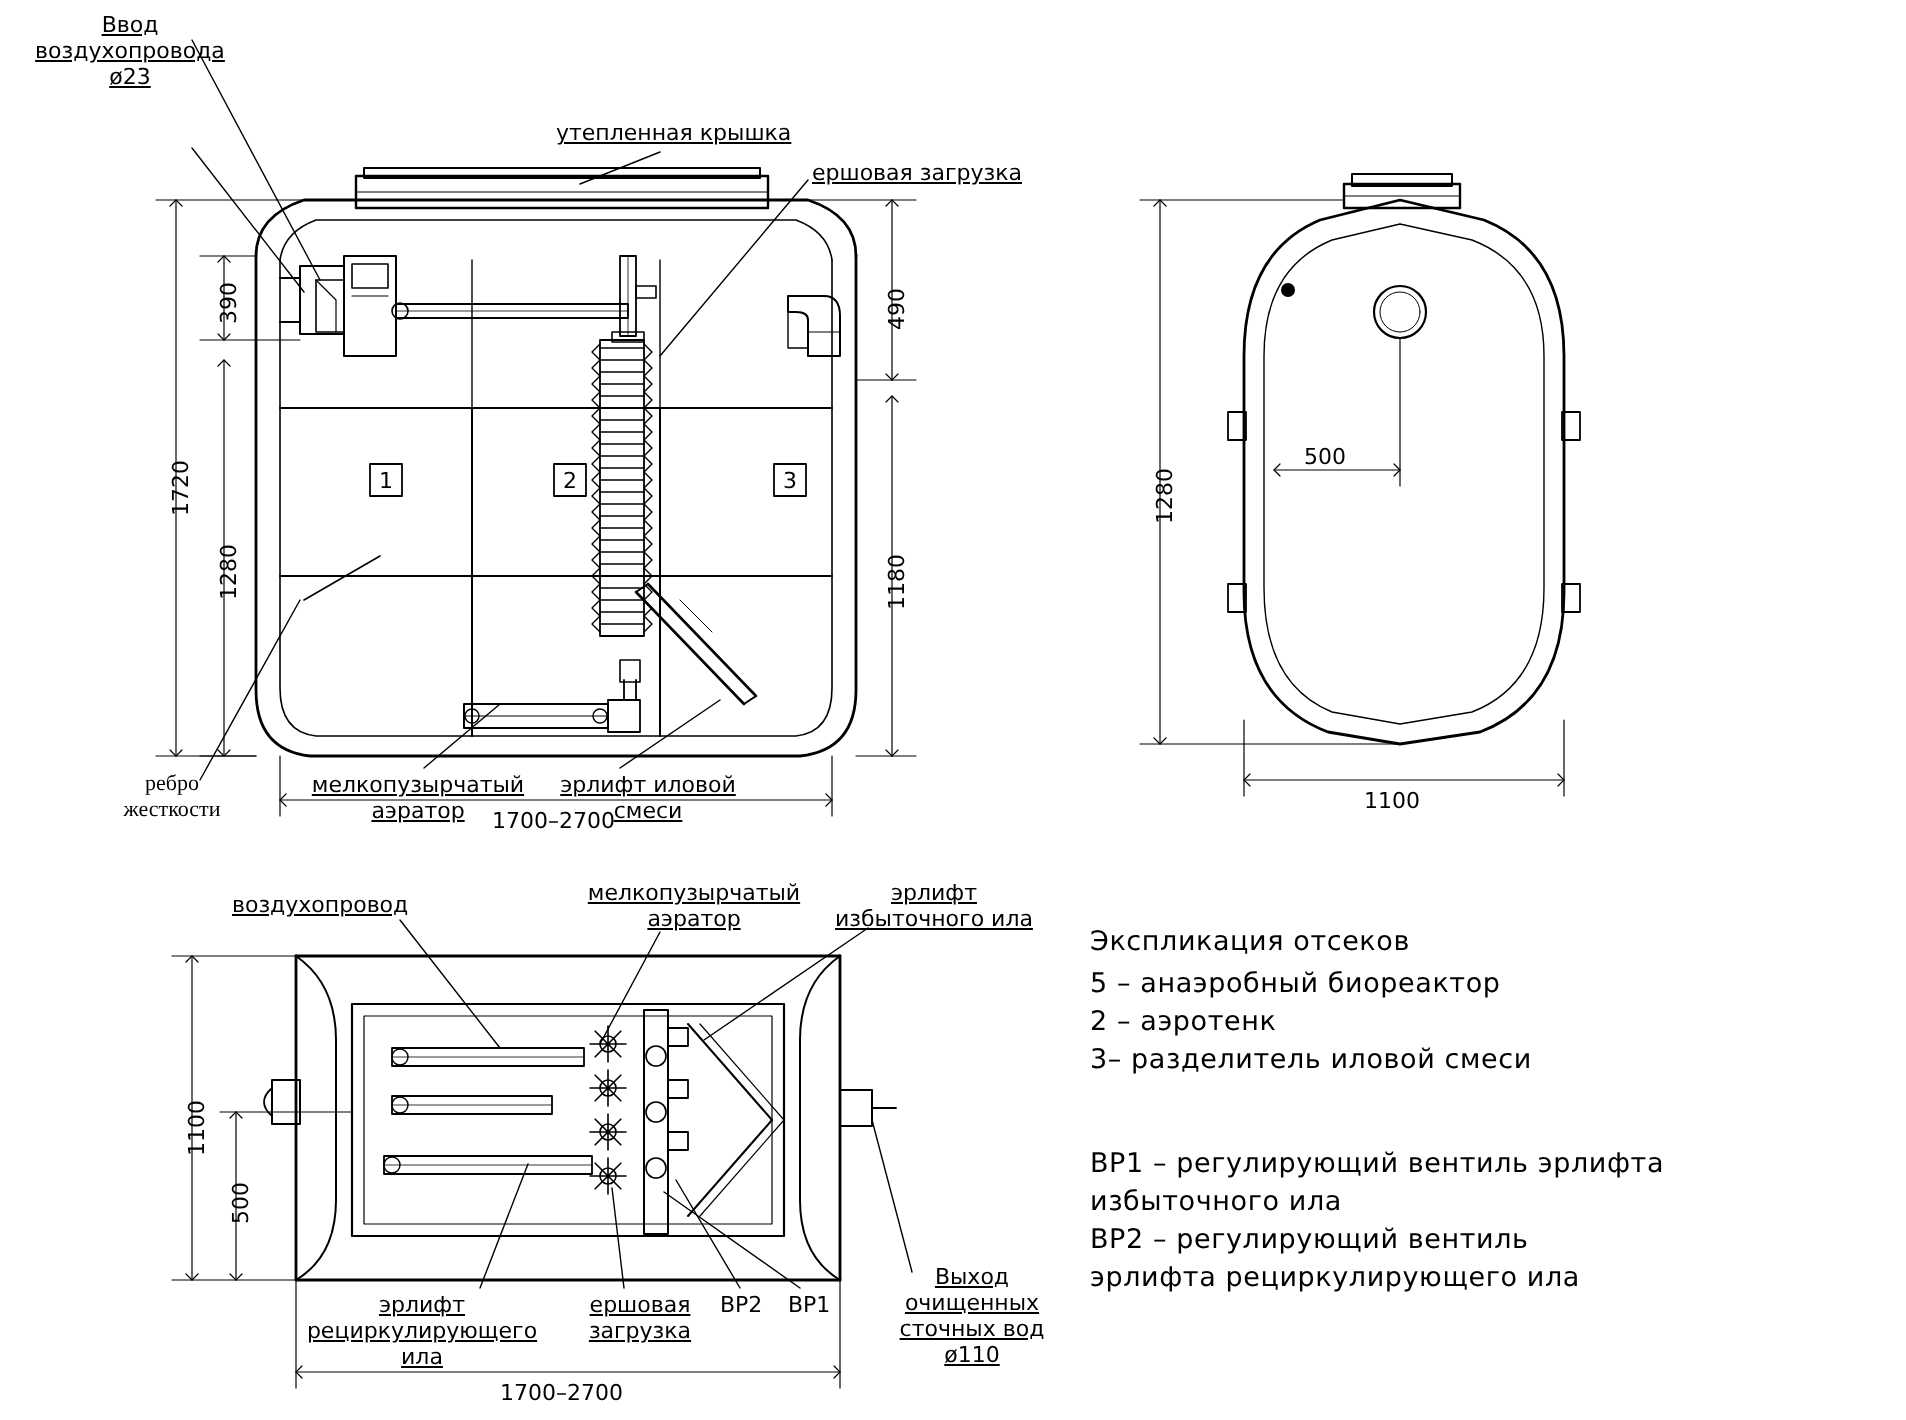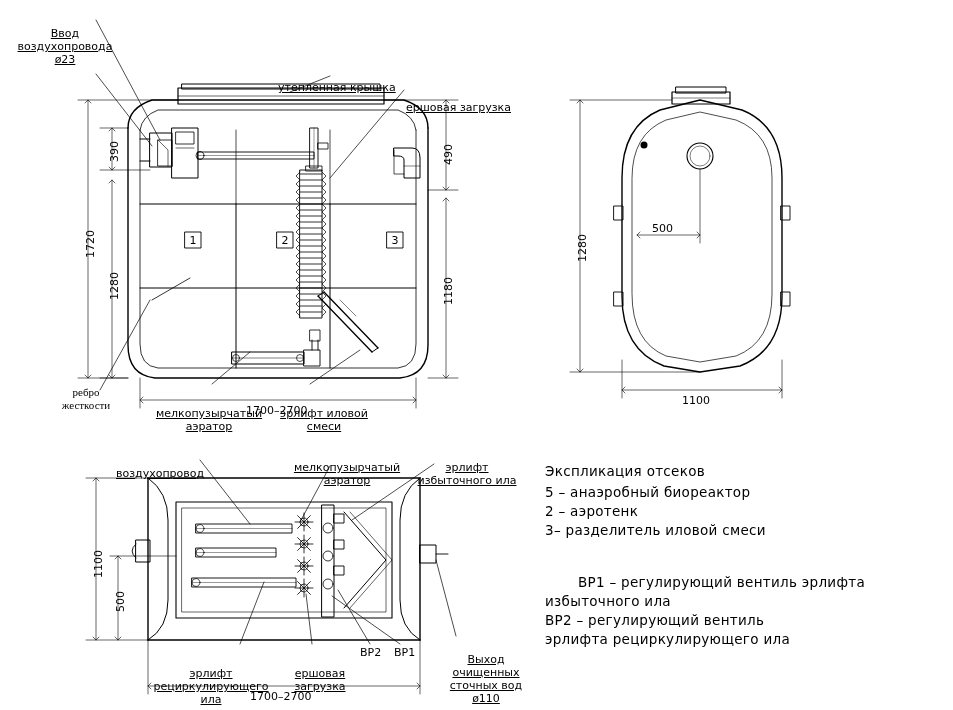--- a/index.html
+++ b/index.html
@@ -22,21 +22,21 @@
     height: 710px;
   }
   .lbl {
     position: absolute;
     font-family: "DejaVu Sans", sans-serif;
     font-size: 11px;
     color: #000;
     white-space: pre;
     line-height: 13px;
   }
-  .lbl.u { text-decoration: underline; margin-top: 21px; }
+  .lbl.u { text-decoration: underline; }
   .dim {
     position: absolute;
     font-family: "DejaVu Sans", sans-serif;
     font-size: 11px;
     color: #000;
     white-space: pre;
   }
   .vert {
     transform: rotate(-90deg);
     transform-origin: left top;
@@ -377,18 +377,18 @@
 
   <div class="dim vert" style="left:92px; top:578px;">1100</div>
   <div class="dim vert" style="left:114px; top:612px;">500</div>
   <div class="dim" style="left:250px; top:690px;">1700–2700</div>
 
   <div class="legend" style="left:545px; top:422px;">Экспликация отсеков</div>
   <div class="legend" style="left:545px; top:443px;">5 – анаэробный биореактор</div>
   <div class="legend" style="left:545px; top:462px;">2 – аэротенк</div>
   <div class="legend" style="left:545px; top:481px;">3– разделитель иловой смеси</div>
 
-  <div class="legend" style="left:578px; top:533px;">ВР1 – регулирующий вентиль эрлифта</div>
+  <div class="legend" style="left:545px; top:533px;">ВР1 – регулирующий вентиль эрлифта</div>
   <div class="legend" style="left:545px; top:552px;">избыточного ила</div>
   <div class="legend" style="left:545px; top:571px;">ВР2 – регулирующий вентиль</div>
   <div class="legend" style="left:545px; top:590px;">эрлифта рециркулирующего ила</div>
 
 </div>
 
 </body></html>

